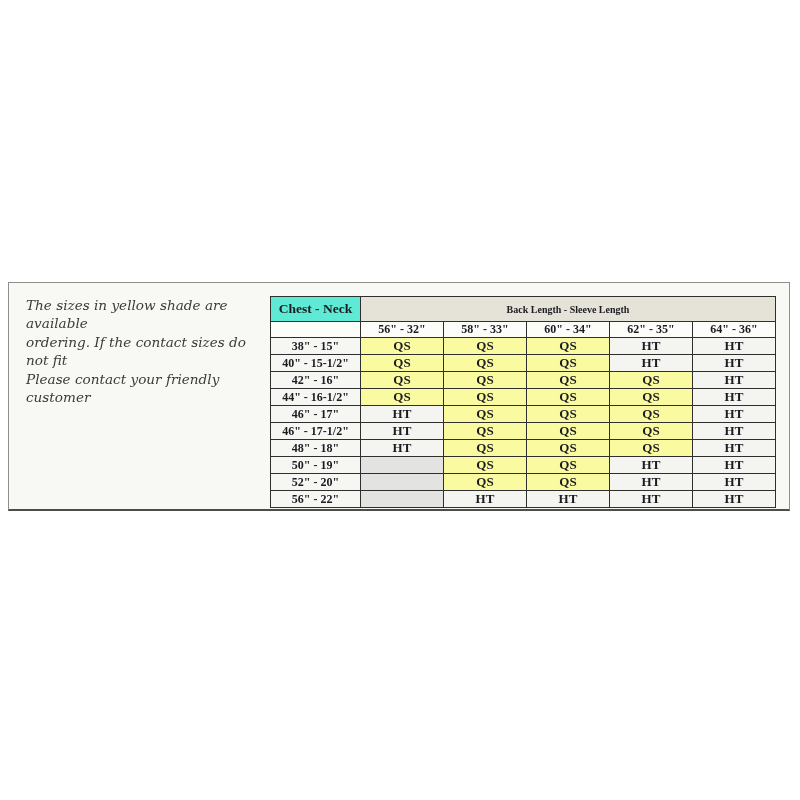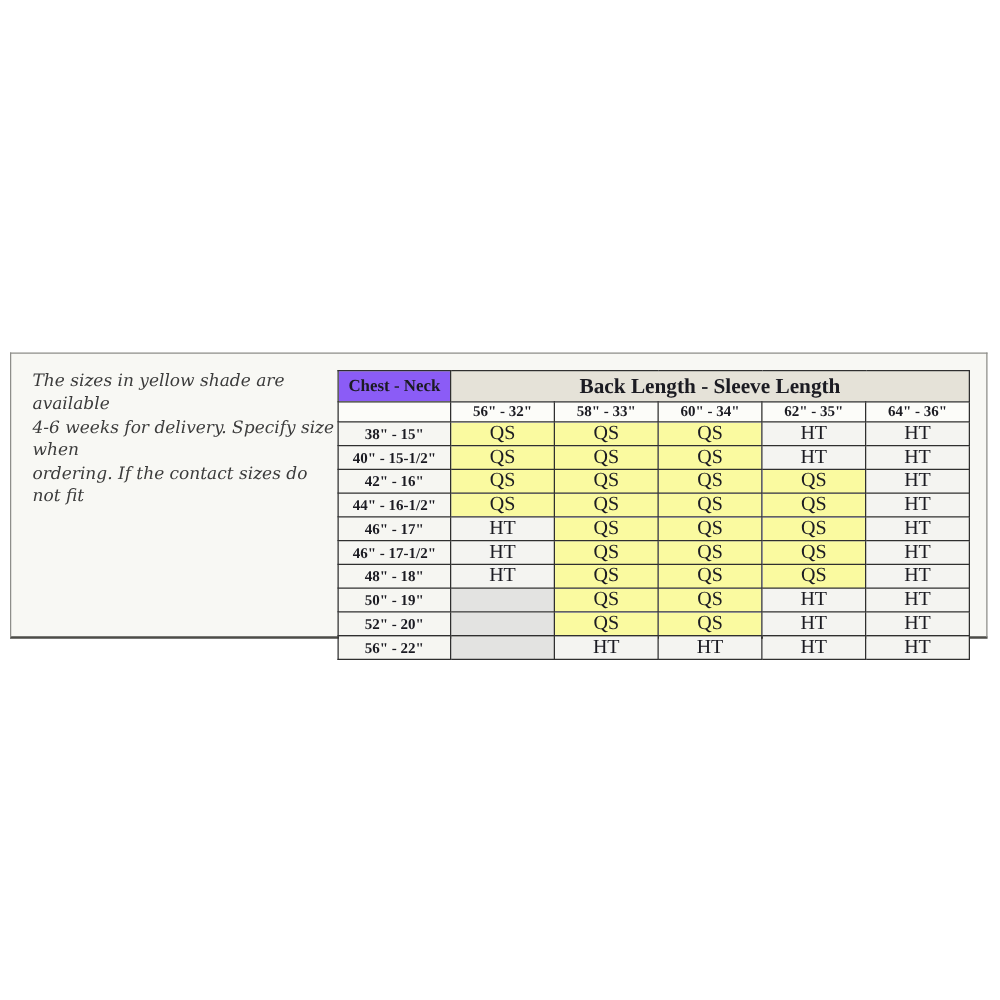--- a/index.html
+++ b/index.html
@@ -48,53 +48,53 @@
     padding: 0;
     overflow: hidden;
     white-space: nowrap;
   }
   col.c-label { width: 90px; }
   col.c-size  { width: 83px; }
   tr.hdr-row    { height: 25px; }
   tr.subhdr-row { height: 16px; }
   tbody tr      { height: 15px; }
   th.corner {
-    background: #8b5cf6;
+    background: #5eead4;
     font-size: 13.5px;
     font-weight: bold;
   }
   th.span-hdr {
     background: var(--header-band, #e5e2d8);
-    font-size: 17px;
+    font-size: 10px;
     font-weight: bold;
   }
   th.sub-hdr, th.sub-hdr-empty {
     background: #fcfcf9;
     font-size: 12px;
     font-weight: bold;
   }
   th.row-label {
     background: #f6f6f2;
     font-size: 12px;
     font-weight: bold;
   }
-  td { font-size: 16px; font-weight: normal; }
+  td { font-size: 13px; font-weight: bold; }
   td.qs { background: var(--qs-cell, #fafaa0); }
   td.ht { background: var(--ht-cell, #f4f4f1); }
   td.na { background: var(--na-cell, #e3e3e1); }
 </style>
 </head>
 <body>
 
 <div class="panel">
 
   <div class="note">
     <div>The sizes in yellow shade are available</div>
-    <div>4-6 weeks for delivery. Specify size when</div>
     <div>ordering. If the contact sizes do not fit</div>
+    <div>Please contact your friendly customer</div>
   </div>
 
   <table class="size-chart">
     <colgroup>
       <col class="c-label">
       <col class="c-size">
         <col class="c-size">
         <col class="c-size">
         <col class="c-size">
         <col class="c-size">

